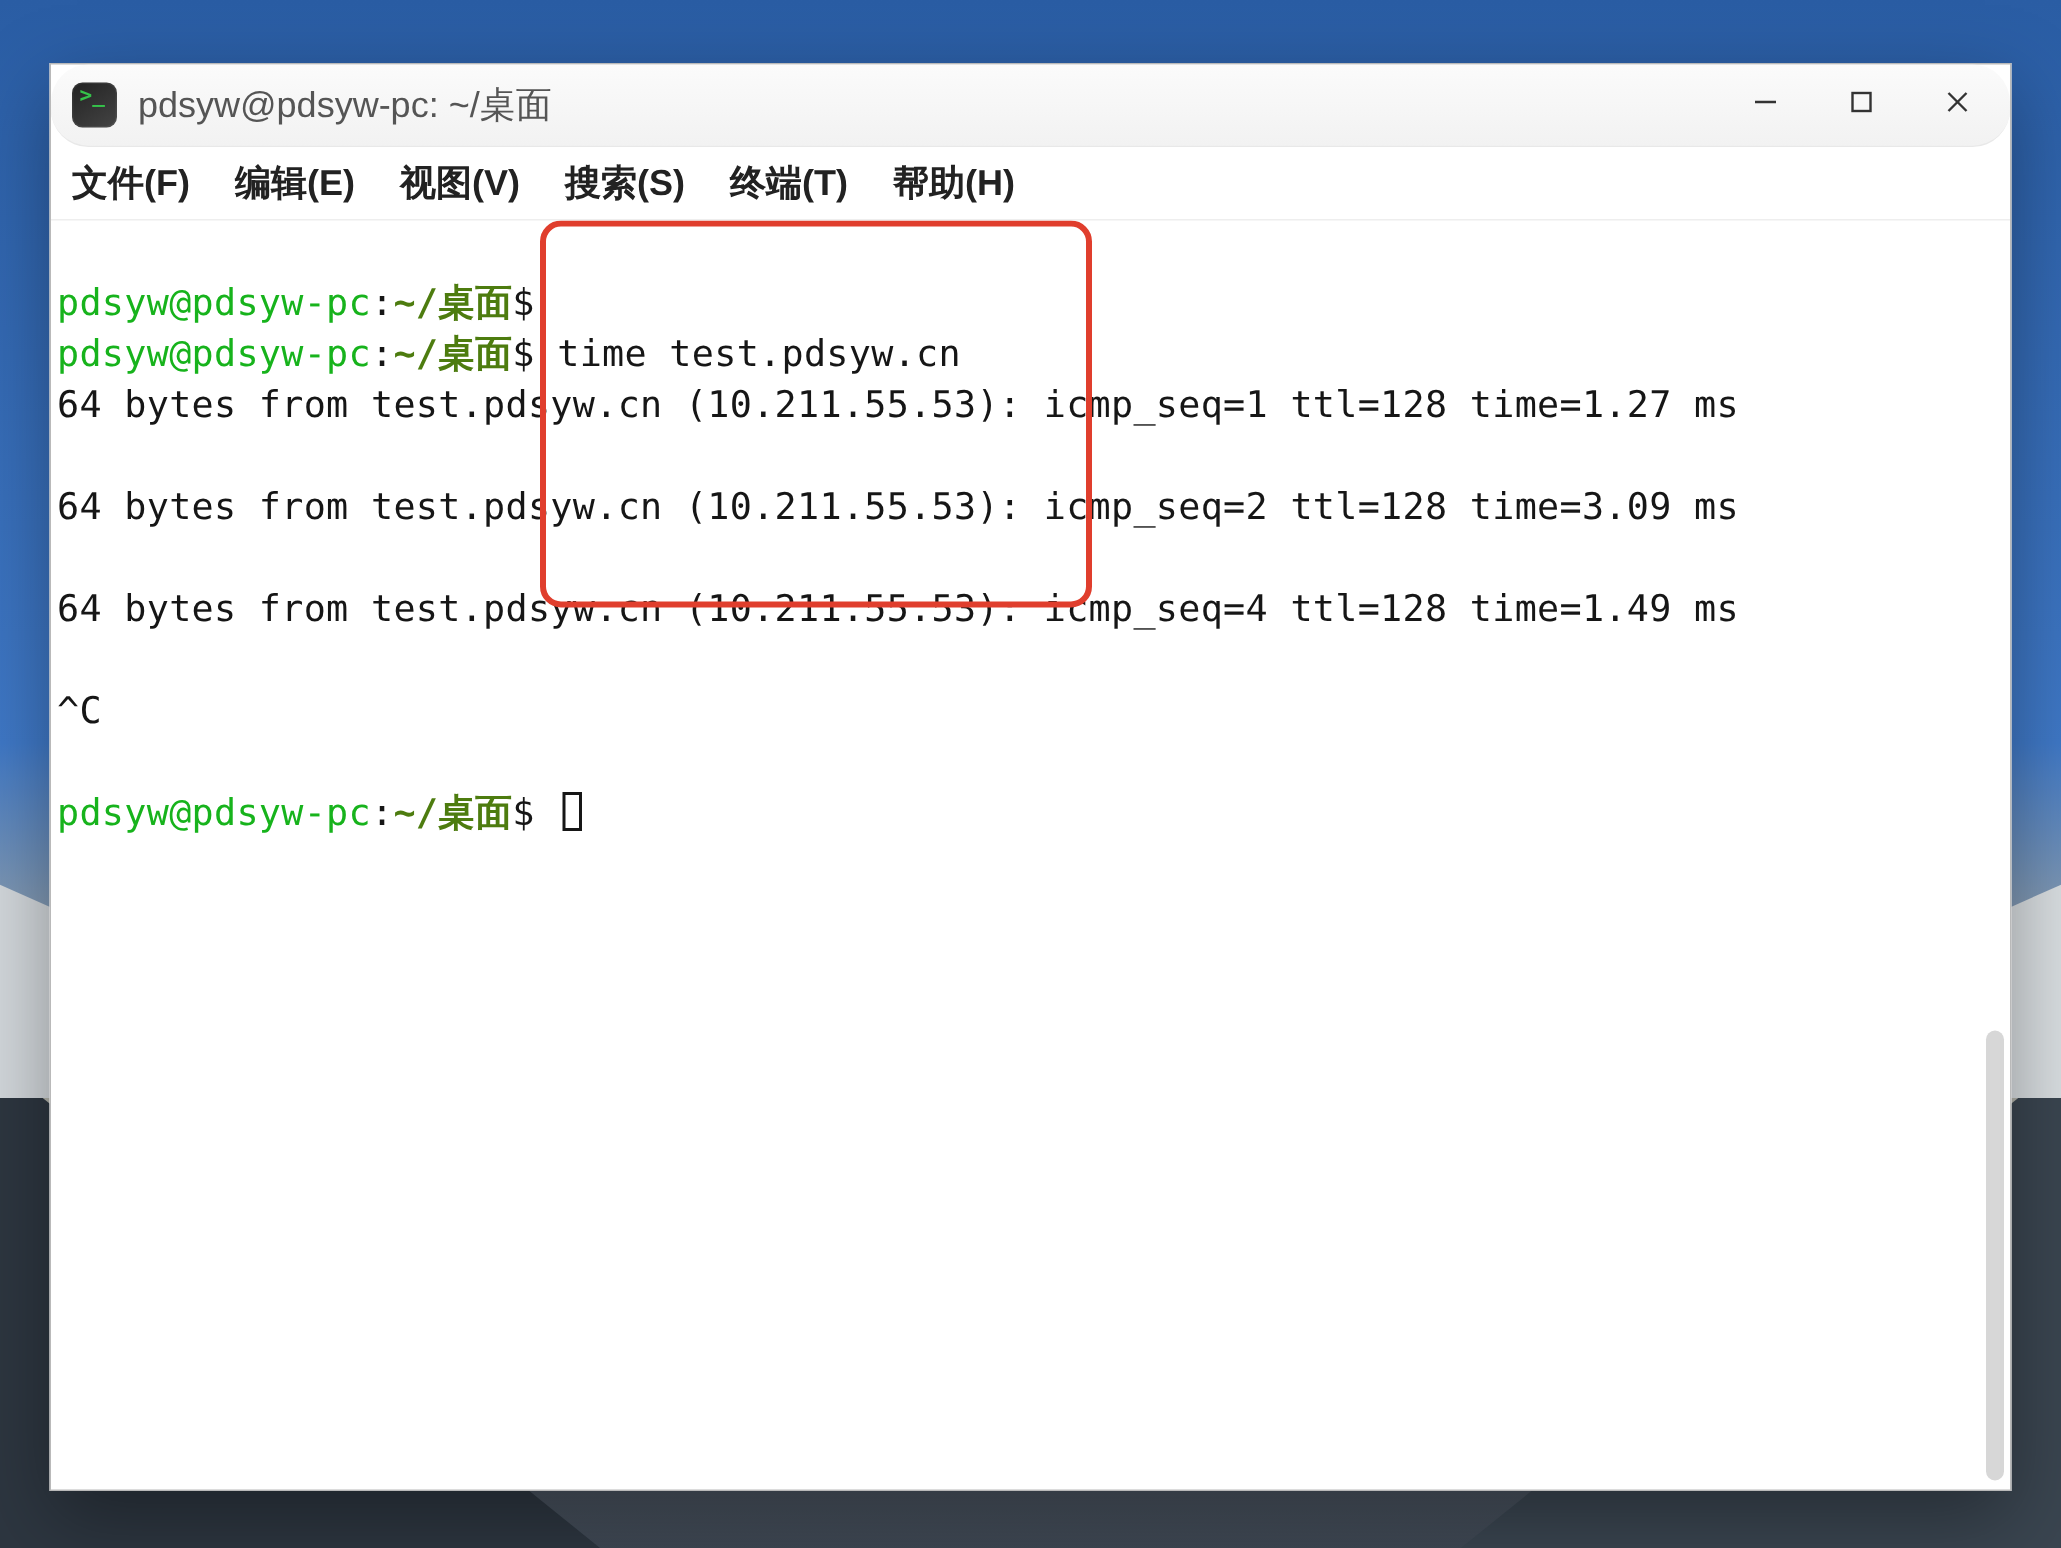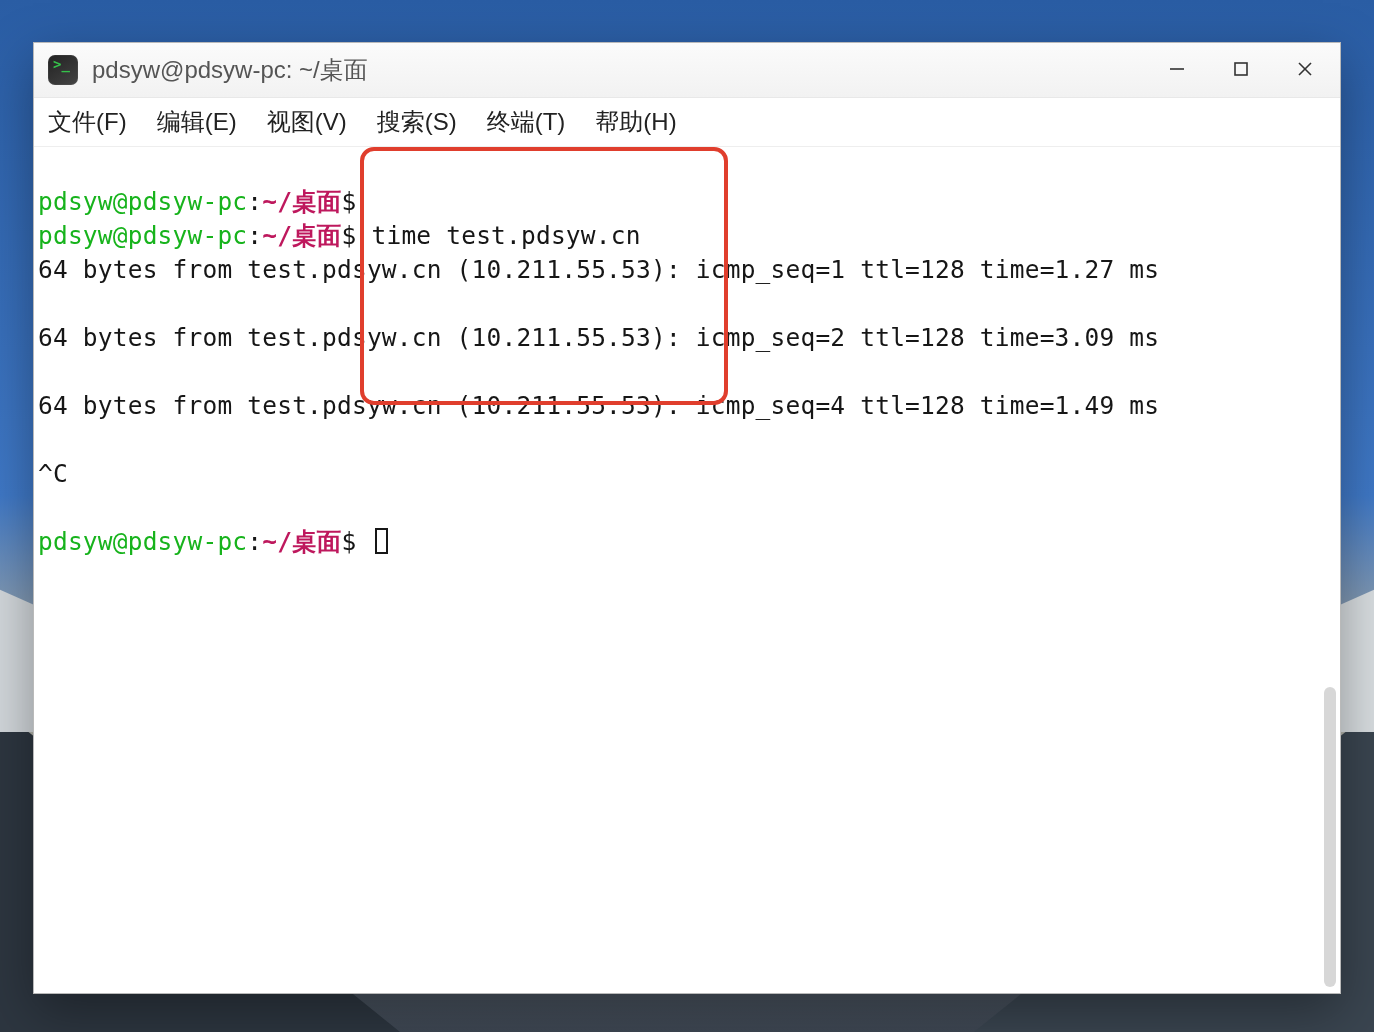--- a/index.html
+++ b/index.html
@@ -46,20 +46,21 @@
   .titlebar {
     height: 54px;
     display: flex;
     align-items: center;
     padding: 0 10px 0 14px;
     background: linear-gradient(#fbfbfb,#f2f2f2);
     border-bottom: 1px solid #e8e8e8;
     color: #555;
     font-size: 24px;
     user-select: none;
+    border-radius: 25px;
   }
   .app-icon {
     width: 30px; height: 30px;
     border-radius: 7px;
     background: linear-gradient(145deg,#222,#444);
     margin-right: 14px;
     position: relative;
     box-shadow: inset 0 0 0 1px rgba(255,255,255,.06);
   }
   .app-icon::before{
@@ -81,40 +82,40 @@
   .menubar {
     height: 48px;
     display:flex; align-items:center;
     padding: 0 12px;
     gap: 26px;
     font-size: 24px;
     color:#222;
     border-bottom: 1px solid #eee;
     user-select:none;
   }
-  .menubar span{ padding:4px 2px; }
+  .menubar span{ padding:4px 2px;font-weight:bold; }
 
   .term-wrap{
     position:relative;
     flex:1 1 auto;
     overflow:hidden;
   }
   .terminal {
     position:absolute; inset:0 18px 0 0;
     padding: 4px 4px 4px 4px;
     font-family: "DejaVu Sans Mono","Consolas","Menlo",monospace;
     font-size: 24.5px;
     line-height: 34px;
     color:#161616;
     white-space: pre;
     letter-spacing: .2px;
   }
   .pl{ display:inline; }
   .host{ color:#17b31c; font-weight:400; }
-  .path{ color:#be185d; font-weight:600; }
+  .path{ color:#4d7c0f; font-weight:600; }
   .dollar{ color:#161616; }
   .cursor{
     display:inline-block;
     width:13px; height:26px;
     border:2px solid #161616;
     box-sizing:border-box;
     vertical-align:-4px;
     margin-left:4px;
   }
 

